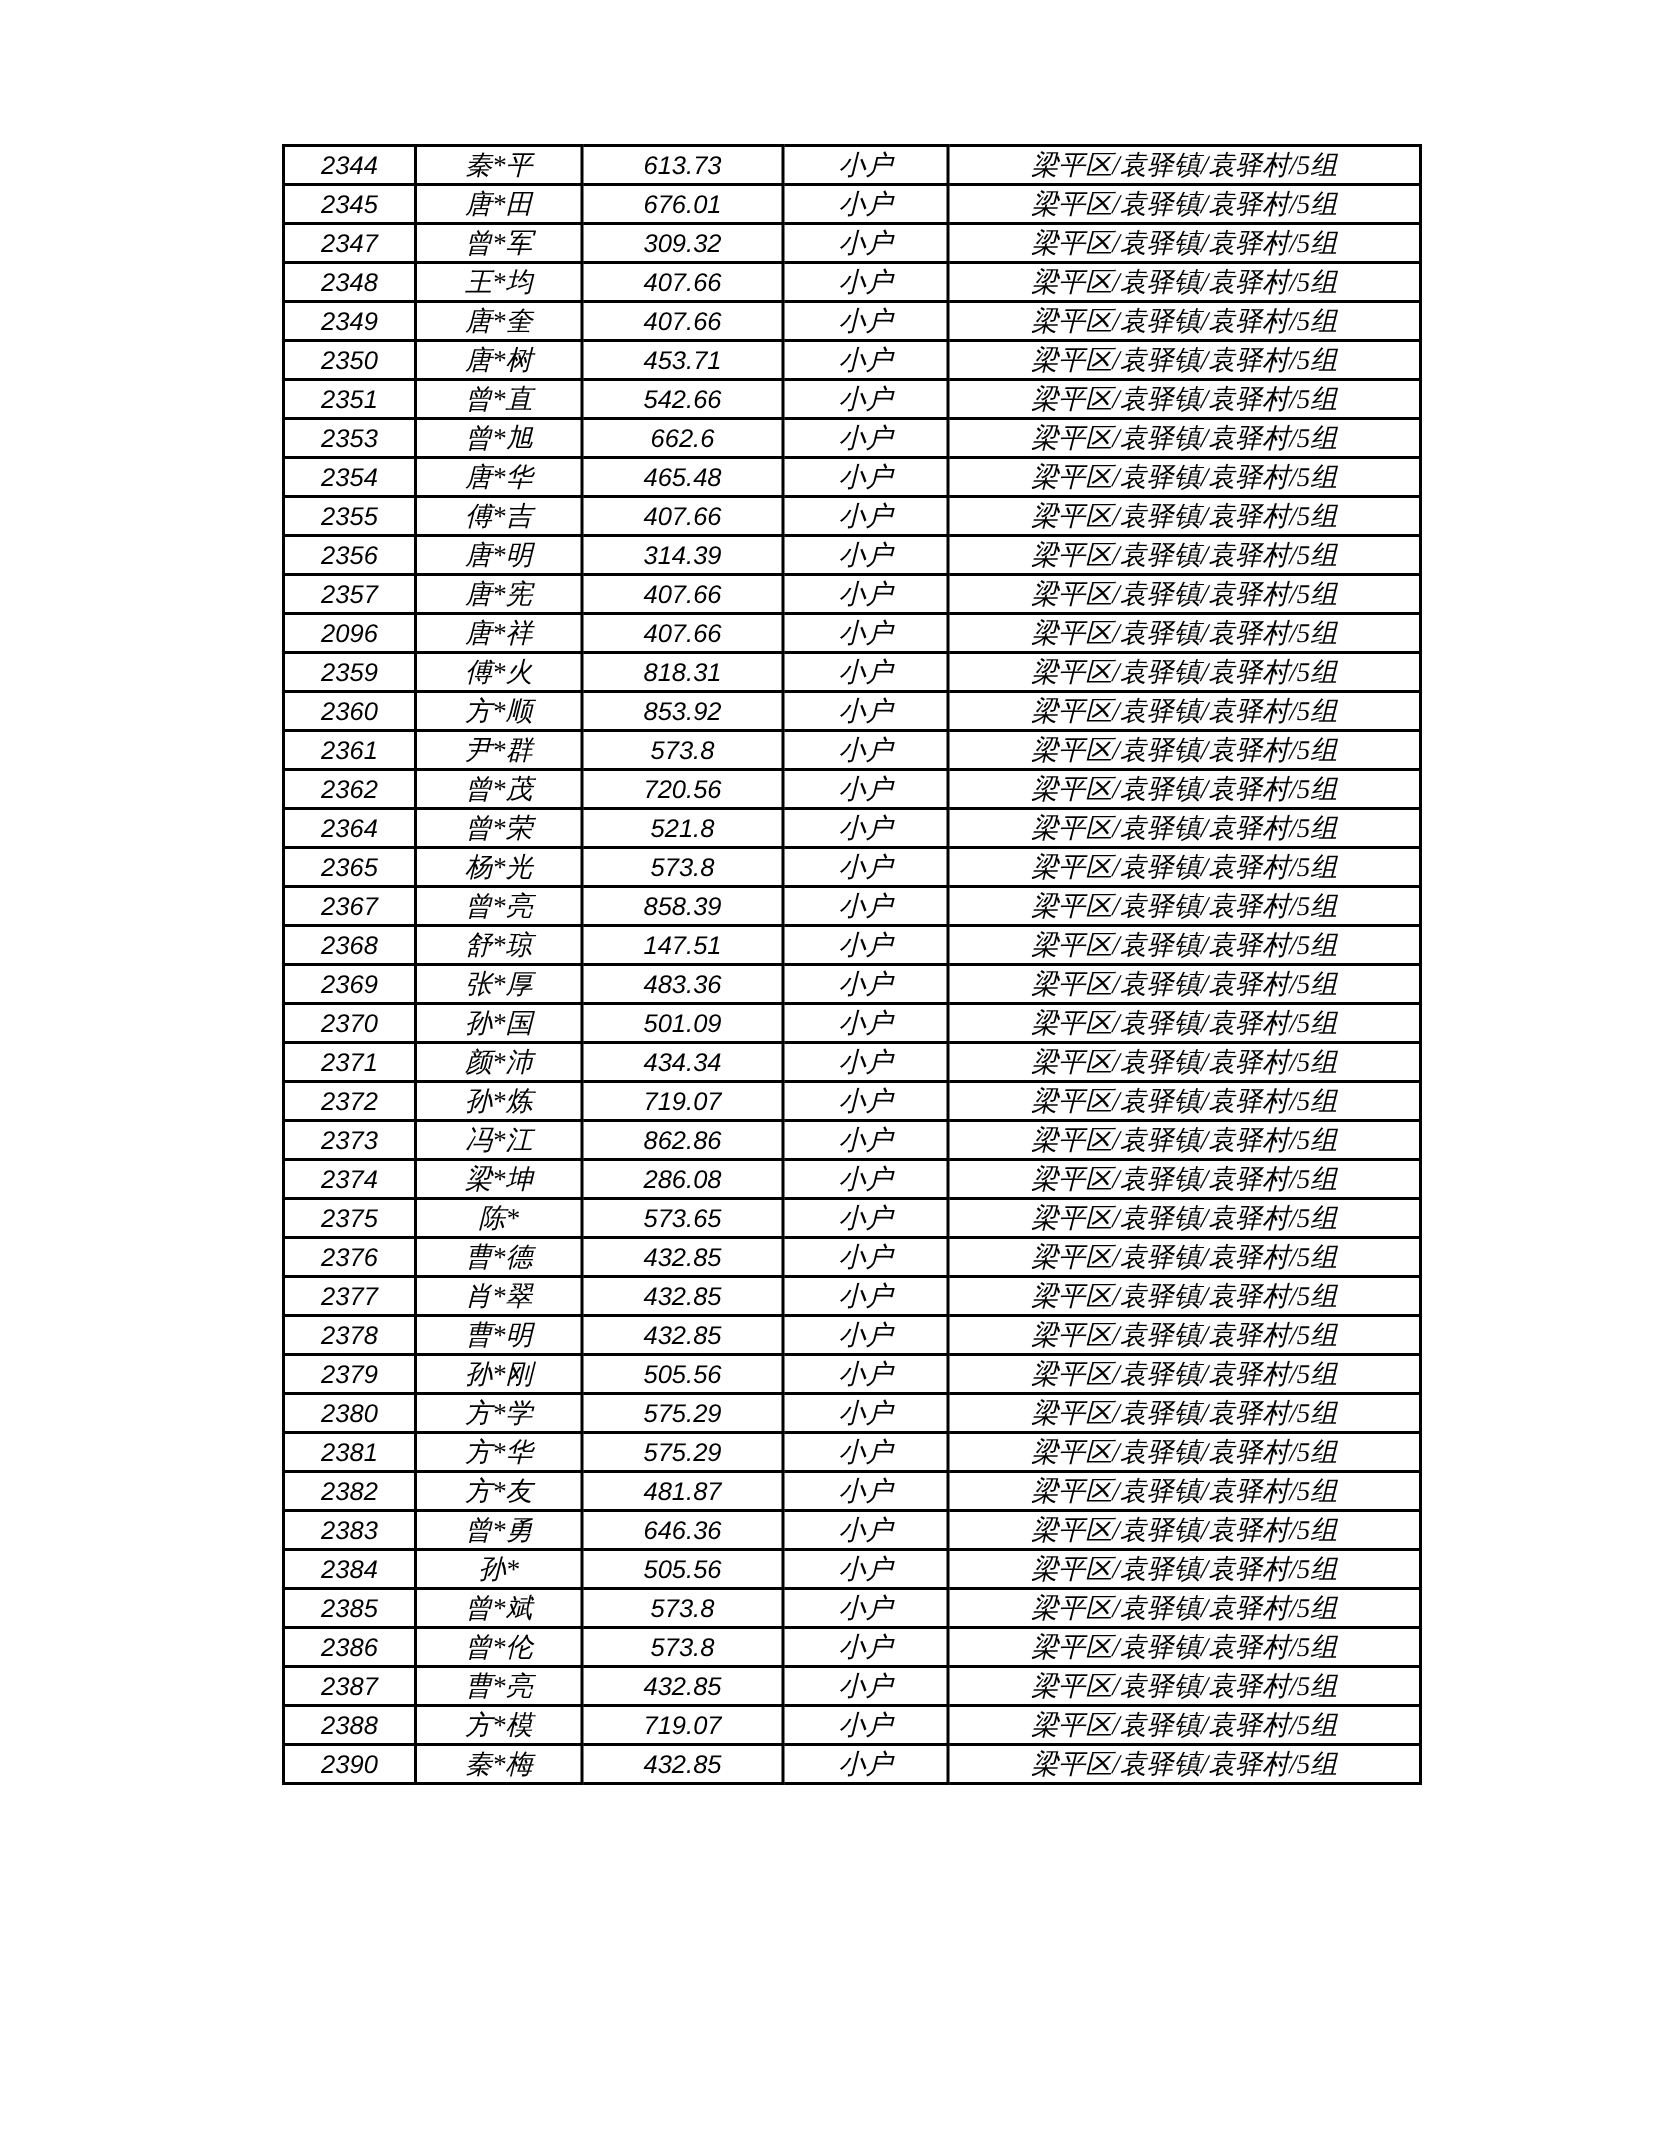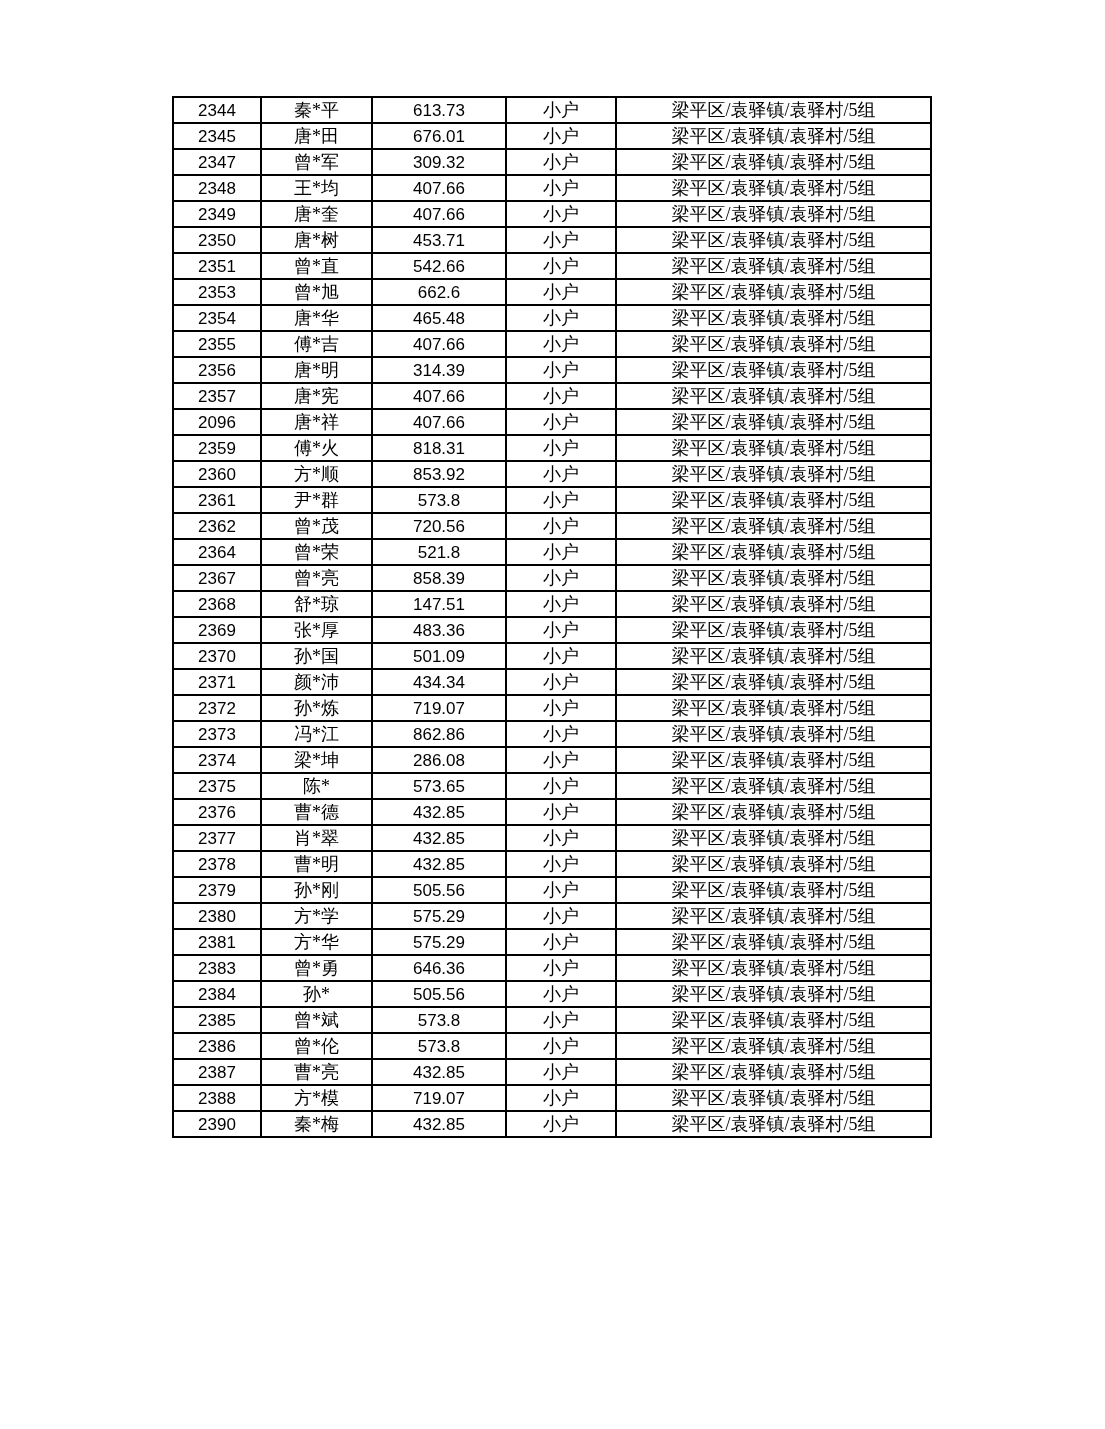--- a/index.html
+++ b/index.html
@@ -9,25 +9,26 @@
   }
   .page {
     position: relative;
     width: 1105px;
     height: 1429px;
     background: #ffffff;
     overflow: hidden;
   }
   table.roster {
     position: absolute;
-    left: 172px;
+    left: 188px;
     top: 96px;
     border-collapse: collapse;
     table-layout: fixed;
     width: 758px;
+    font-style: italic;
   }
   table.roster td {
     border: 2px solid #000000;
     height: 24px;
     padding: 0;
     text-align: center;
     vertical-align: middle;
     color: #000000;
     white-space: nowrap;
     overflow: hidden;
@@ -177,20 +178,27 @@
           <td class="c4">梁平区/袁驿镇/袁驿村/5组</td>
         </tr>
         <tr>
           <td class="c0">2364</td>
           <td class="c1">曾*荣</td>
           <td class="c2">521.8</td>
           <td class="c3">小户</td>
           <td class="c4">梁平区/袁驿镇/袁驿村/5组</td>
         </tr>
         <tr>
+          <td class="c0">2365</td>
+          <td class="c1">杨*光</td>
+          <td class="c2">573.8</td>
+          <td class="c3">小户</td>
+          <td class="c4">梁平区/袁驿镇/袁驿村/5组</td>
+        </tr>
+        <tr>
           <td class="c0">2367</td>
           <td class="c1">曾*亮</td>
           <td class="c2">858.39</td>
           <td class="c3">小户</td>
           <td class="c4">梁平区/袁驿镇/袁驿村/5组</td>
         </tr>
         <tr>
           <td class="c0">2368</td>
           <td class="c1">舒*琼</td>
           <td class="c2">147.51</td>
@@ -278,20 +286,27 @@
           <td class="c0">2380</td>
           <td class="c1">方*学</td>
           <td class="c2">575.29</td>
           <td class="c3">小户</td>
           <td class="c4">梁平区/袁驿镇/袁驿村/5组</td>
         </tr>
         <tr>
           <td class="c0">2381</td>
           <td class="c1">方*华</td>
           <td class="c2">575.29</td>
+          <td class="c3">小户</td>
+          <td class="c4">梁平区/袁驿镇/袁驿村/5组</td>
+        </tr>
+        <tr>
+          <td class="c0">2382</td>
+          <td class="c1">方*友</td>
+          <td class="c2">481.87</td>
           <td class="c3">小户</td>
           <td class="c4">梁平区/袁驿镇/袁驿村/5组</td>
         </tr>
         <tr>
           <td class="c0">2383</td>
           <td class="c1">曾*勇</td>
           <td class="c2">646.36</td>
           <td class="c3">小户</td>
           <td class="c4">梁平区/袁驿镇/袁驿村/5组</td>
         </tr>

